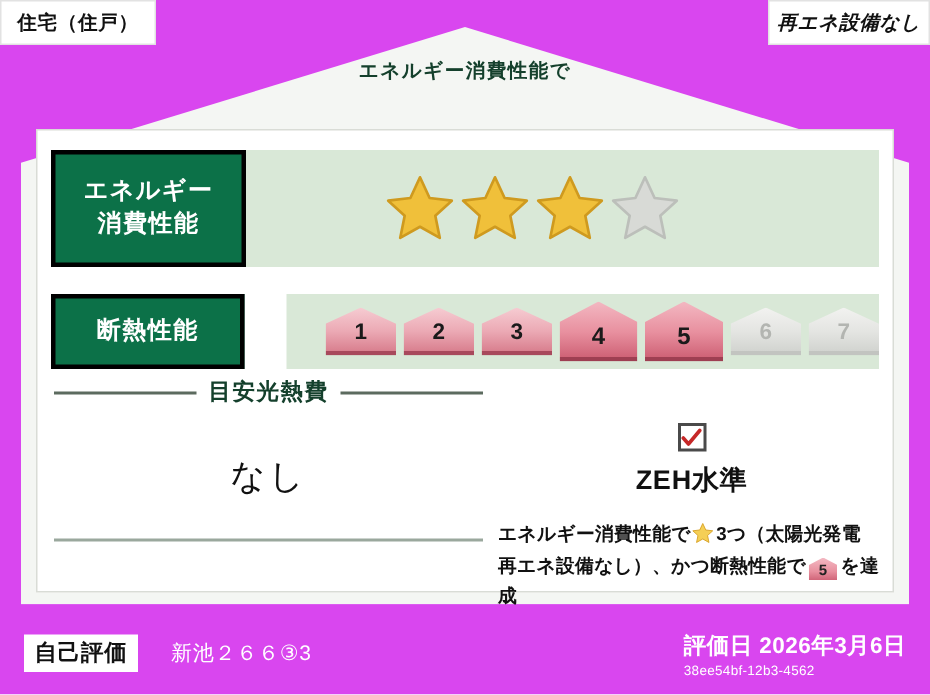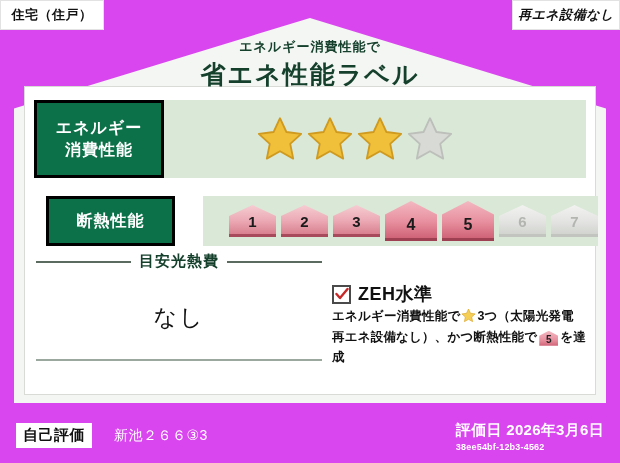--- a/index.html
+++ b/index.html
@@ -104,21 +104,21 @@
     background: #d9e8d7;
     display: flex;
     align-items: center;
     box-sizing: border-box;
   }
 
   #row-energy { left: 34px; top: 100px; width: 552px; height: 78px; }
   #row-energy .row-label { width: 130px; }
   #row-energy .row-value { flex: 1; padding-left: 92px; gap: 2px; }
 
-  #row-insulation { left: 46px; top: 196px; width: 552px; height: 50px; gap: 28px; }
+  #row-insulation { left: 34px; top: 196px; width: 552px; height: 50px; gap: 28px; }
   #row-insulation .row-label { width: 130px; font-size: 16px; }
   #row-insulation .row-value { flex: 1; padding-left: 26px; gap: 5px; }
 
   
   .star {
     width: 48px;
     height: 48px;
     display: block;
     flex: 0 0 auto;
   }
@@ -201,21 +201,22 @@
   #zeh-panel {
     position: absolute;
     left: 332px;
     top: 282px;
     width: 258px;
   }
   .zeh-head {
     display: flex;
     align-items: center;
     gap: 7px;
-    margin-bottom: 0;
+    margin-bottom: 14px;
+    flex-direction: column;
   }
   .zeh-check {
     width: 19px;
     height: 19px;
     border: 2px solid #4a4a4a;
     background: #ffffff;
     box-sizing: border-box;
     display: flex;
     align-items: center;
     justify-content: center;
@@ -293,41 +294,39 @@
     font-size: 15px;
     font-weight: bold;
     letter-spacing: 0.3px;
     white-space: nowrap;
   }
   .doc-id {
     font-size: 9px;
     letter-spacing: 0.2px;
     margin-top: 2px;
     white-space: nowrap;
-    font-weight: bold;
   }
 </style>
 </head>
 <body>
 
 <div id="label-root">
 
   <div class="house-white"></div>
   <div class="house-inner"></div>
 
   <div class="corner-tag tag-left">
     <span>住宅（住戸）</span>
   </div>
   <div class="corner-tag tag-right">
     <span>再エネ設備なし</span>
   </div>
 
   <div class="title-block">
     <div class="title-sub">エネルギー消費性能で</div>
-    <div class="title-main">省エネ性能ラベル</div>
   </div>
 
   <div class="row" id="row-energy">
     <div class="row-label">
       <span>エネルギー</span>
       <span>消費性能</span>
     </div>
     <div class="row-value" id="energy-stars">
         <svg class="star" viewBox="0 0 24 24">
           <path d="M12 1.6 L15.2 8.5 L22.6 9.4 L17.1 14.4 L18.6 21.8 L12 18.1 L5.4 21.8 L6.9 14.4 L1.4 9.4 L8.8 8.5 Z" fill="#f0c03a" stroke="#cf9a1f" stroke-width="0.9" stroke-linejoin="round"></path>

